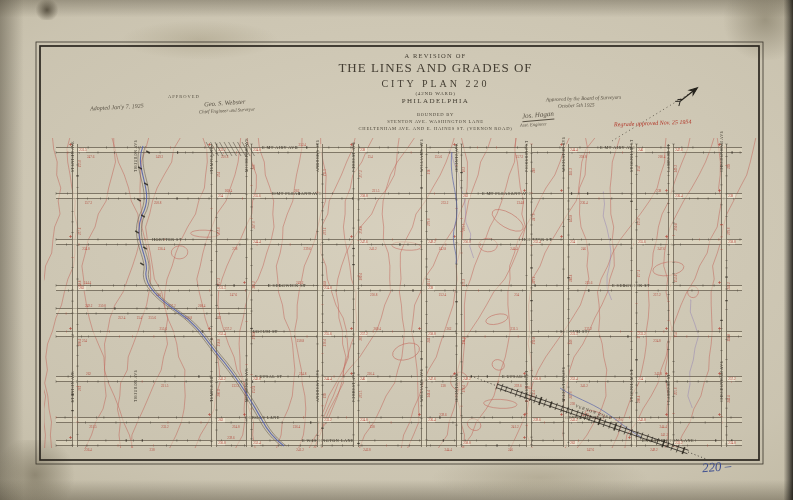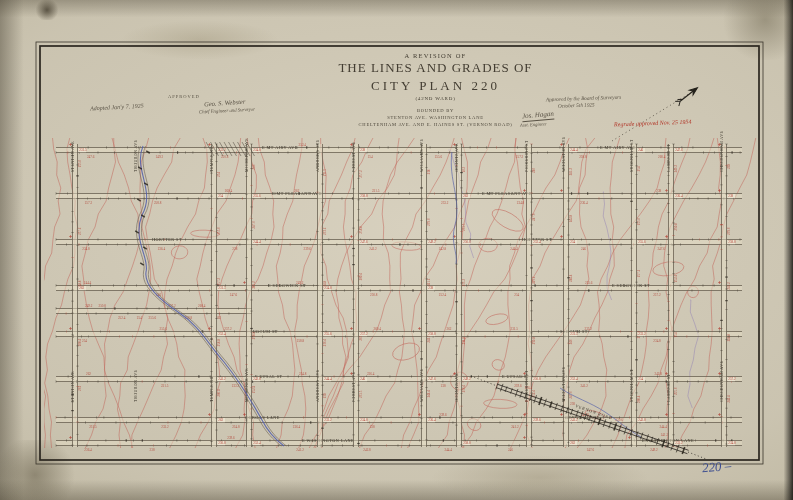--- a/index.html
+++ b/index.html
@@ -13,21 +13,21 @@
       linear-gradient(to top, rgba(80,73,57,.42) 0%, rgba(80,73,57,0) 4%),
       radial-gradient(ellipse 130% 115% at 52% 45%, rgba(216,209,191,.95) 0%, rgba(203,196,177,.8) 48%, rgba(176,168,143,.7) 78%, rgba(128,120,96,.75) 100%);
     font-family:"Liberation Serif", serif;
   }
   .blotch{position:absolute;pointer-events:none;}
   #map-svg{position:absolute;left:0;top:0;}
   svg text{font-family:"Liberation Serif", serif;}
   .title-block{position:absolute;left:318px;top:52px;width:235px;text-align:center;color:#433d32;}
   .t1{font-size:6.5px;letter-spacing:1.2px;}
   .t2{font-size:13px;letter-spacing:1px;margin-top:1px;}
-  .t3{font-size:13px;letter-spacing:3px;margin-top:2px;}
+  .t3{font-size:10px;letter-spacing:3px;margin-top:2px;}
   .t4{font-size:5px;letter-spacing:.8px;margin-top:2px;}
   .t5{font-size:7px;letter-spacing:1.4px;margin-top:1px;}
   .ts{font-size:4.6px;letter-spacing:.7px;margin-top:2px;color:#4c463a;}
   .ts1{margin-top:7px;}
   .ann{position:absolute;color:#5a5346;white-space:nowrap;}
   .script{font-style:italic;}
   .red-ink{color:#b23527;}
   .blue-pencil{color:#3c4d90;font-style:italic;}
 </style>
 </head>
@@ -1573,20 +1573,21 @@
         <line x1="-15" y1="0" x2="-19" y2="3" stroke-width="0.9"></line>
         <line x1="-12" y1="0" x2="-16" y2="-3" stroke-width="0.9"></line>
       </g>
     </svg>
 
   <div class="title-block">
     <div class="t1">A REVISION OF</div>
     <div class="t2">THE LINES AND GRADES OF</div>
     <div class="t3">CITY PLAN 220</div>
     <div class="t4">(42ND WARD)</div>
+    <div class="t5">PHILADELPHIA</div>
     <div class="ts ts1">BOUNDED BY</div>
     <div class="ts">STENTON AVE. WASHINGTON LANE</div>
     <div class="ts">CHELTENHAM AVE. AND E. HAINES ST. (VERNON ROAD)</div>
   </div>
 
   <div class="ann script" style="left:90px;top:104px;font-size:6px;transform:rotate(-3deg);">Adopted Jan'y 7. 1925</div>
   <div class="ann" style="left:168px;top:94px;font-size:4.5px;letter-spacing:1px;">APPROVED</div>
   <div class="ann script" style="left:204px;top:99px;font-size:6.5px;transform:rotate(-4deg);">Geo. S. Webster</div>
   <div class="ann script" style="left:199px;top:108px;font-size:4.8px;transform:rotate(-3deg);">Chief Engineer and Surveyor</div>
   <div class="ann script" style="left:546px;top:95px;font-size:5.2px;transform:rotate(-2deg);">Approved by the Board of Surveyors</div>

